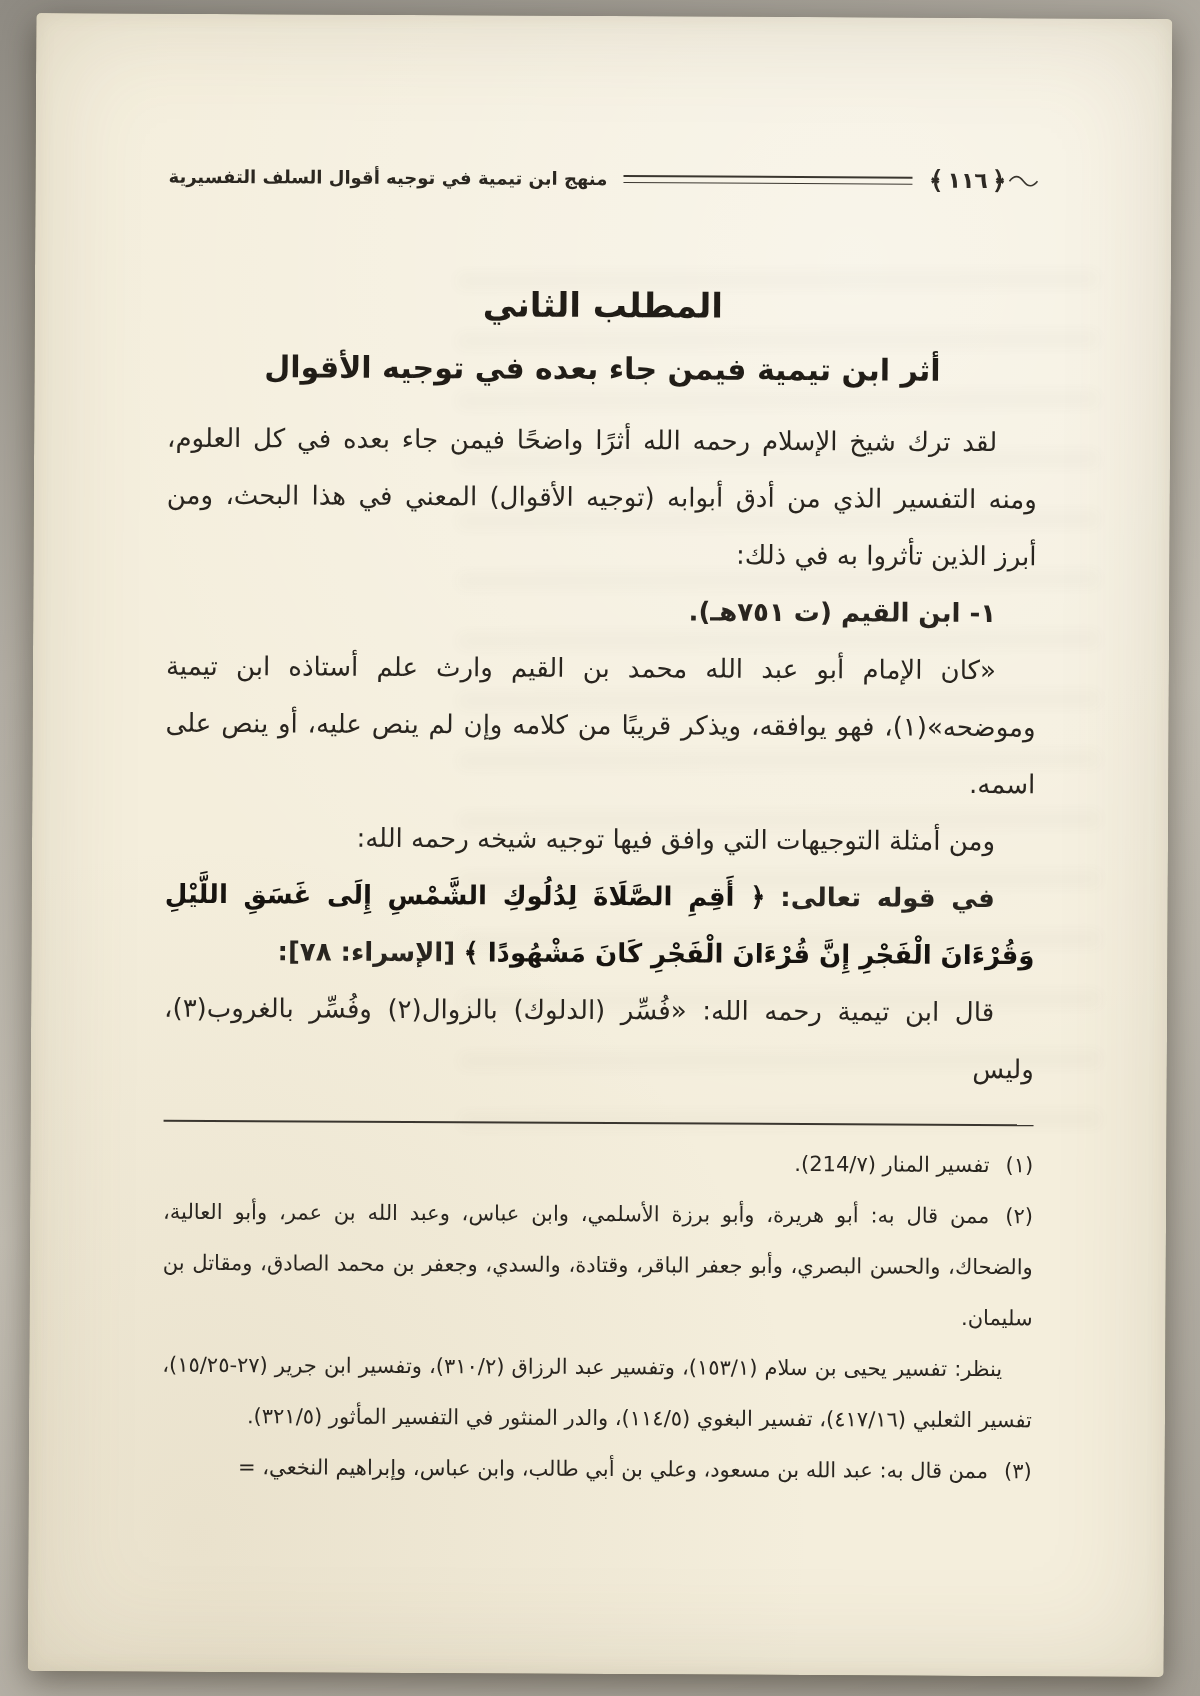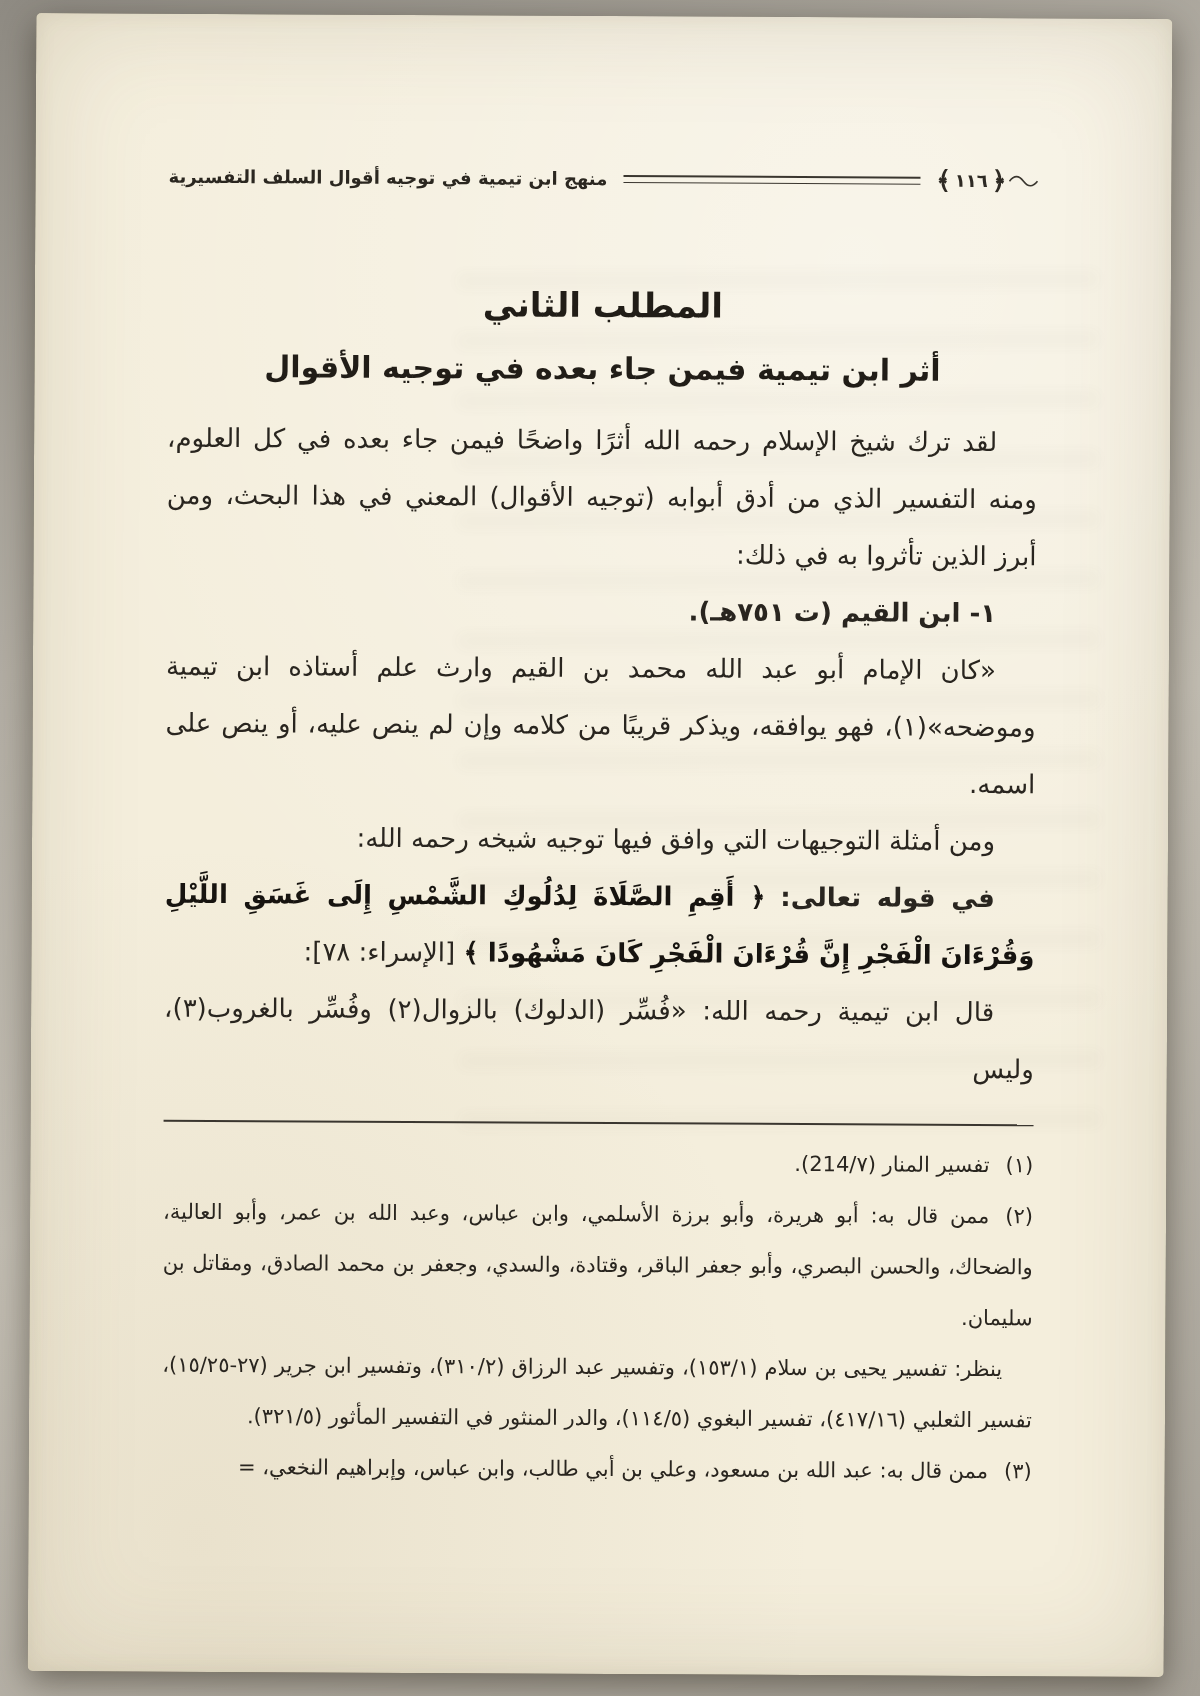--- a/index.html
+++ b/index.html
@@ -66,21 +66,21 @@
   }
   .cartouche {
     display: flex;
     align-items: center;
     gap: 2px;
     font-size: 25px;
     font-weight: bold;
     color: #2e2a24;
     white-space: nowrap;
   }
-  .cartouche .num { font-size: 18px; padding: 0 2px; letter-spacing: 1px; }
+  .cartouche .num { font-size: 22px; padding: 0 2px; letter-spacing: 1px; }
   .hdr-rule {
     flex: 1;
     height: 5px;
     border-top: 2px solid #3a362f;
     border-bottom: 1px solid #3a362f;
     margin: 0 6px;
   }
   .running-title {
     font-size: 18px;
     font-weight: bold;
@@ -110,21 +110,21 @@
     font-size: 26px;
     line-height: 57px;
     text-align: justify;
   }
   p.indent { text-indent: 40px; }
   p.bold { font-weight: bold; }
   p.last-justify { text-align-last: justify; }
   .verse-para { font-size: 26px; line-height: 62px; }
   .verse-intro { font-weight: bold; }
   .quran { font-weight: bold; color: #171410; }
-  .verse-ref { font-weight: normal; }
+  .verse-ref { font-weight: bold; }
   
   .fn-sep {
     margin: 26px 0 14px 0;
     border-top: 2px solid #3a362f;
     width: 100%;
   }
   .footnotes p.fn {
     margin: 0;
     font-size: 21px;
     line-height: 51px;

